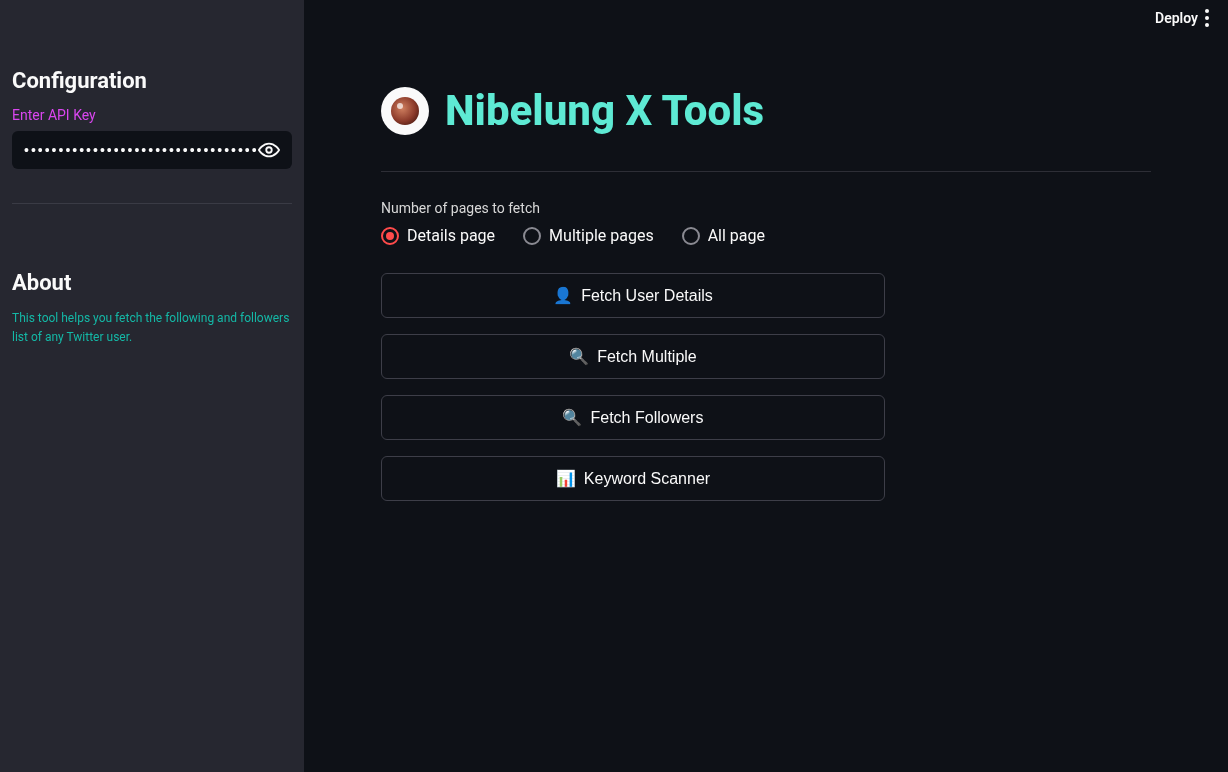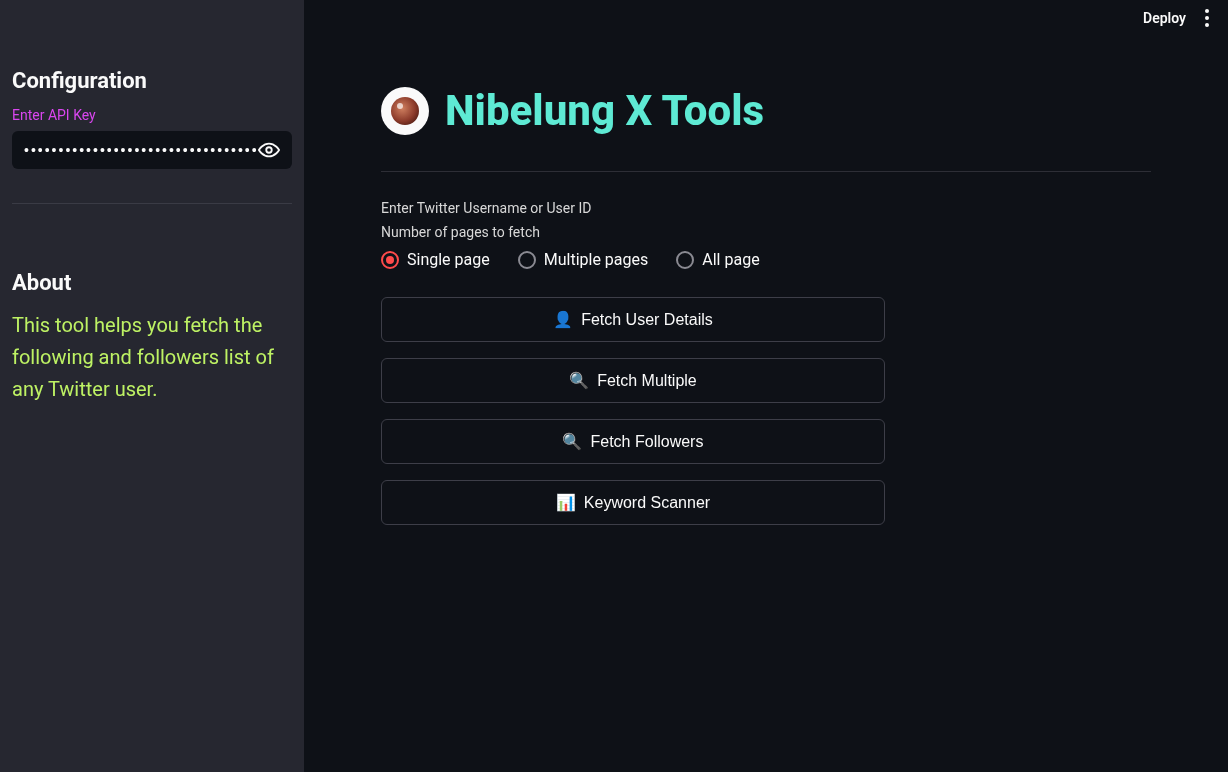--- a/index.html
+++ b/index.html
@@ -69,40 +69,40 @@
       justify-content: center;
     }
 
     .sidebar hr {
       border: none;
       border-top: 1px solid #3a3b45;
       margin: 12px 0 18px 0;
     }
 
     .about-text {
-      font-size: 20px;
+      font-size: 12px;
       line-height: 1.6;
-      color: #bef264;
+      color: #14b8a6;
     }
 
     
     .main {
       flex: 1;
       background: #0e1117;
       position: relative;
       padding: 0;
     }
 
     .topbar {
       position: absolute;
       top: 6px;
       right: 12px;
       display: flex;
       align-items: center;
-      gap: 12px;
+      gap: 0;
     }
 
     .deploy-btn {
       color: #fafafa;
       font-size: 14px;
       font-weight: 600;
       cursor: pointer;
     }
 
     .kebab {
@@ -300,28 +300,27 @@
       <div class="eye-logo">
         <div class="eye-inner"></div>
       </div>
       <h1 class="page-title">Nibelung X Tools</h1>
     </div>
 
     <hr class="title-divider">
 
     <div class="form-section">
 
-      <div class="form-label">Enter Twitter Username or User ID</div>
 
       <div class="form-label">Number of pages to fetch</div>
 
       <div class="radio-row">
         <label class="radio-option">
           <span class="radio-circle selected"></span>
-          <span>Single page</span>
+          <span>Details page</span>
         </label>
         <label class="radio-option">
           <span class="radio-circle"></span>
           <span>Multiple pages</span>
         </label>
         <label class="radio-option">
           <span class="radio-circle"></span>
           <span>All page</span>
         </label>
       </div>

